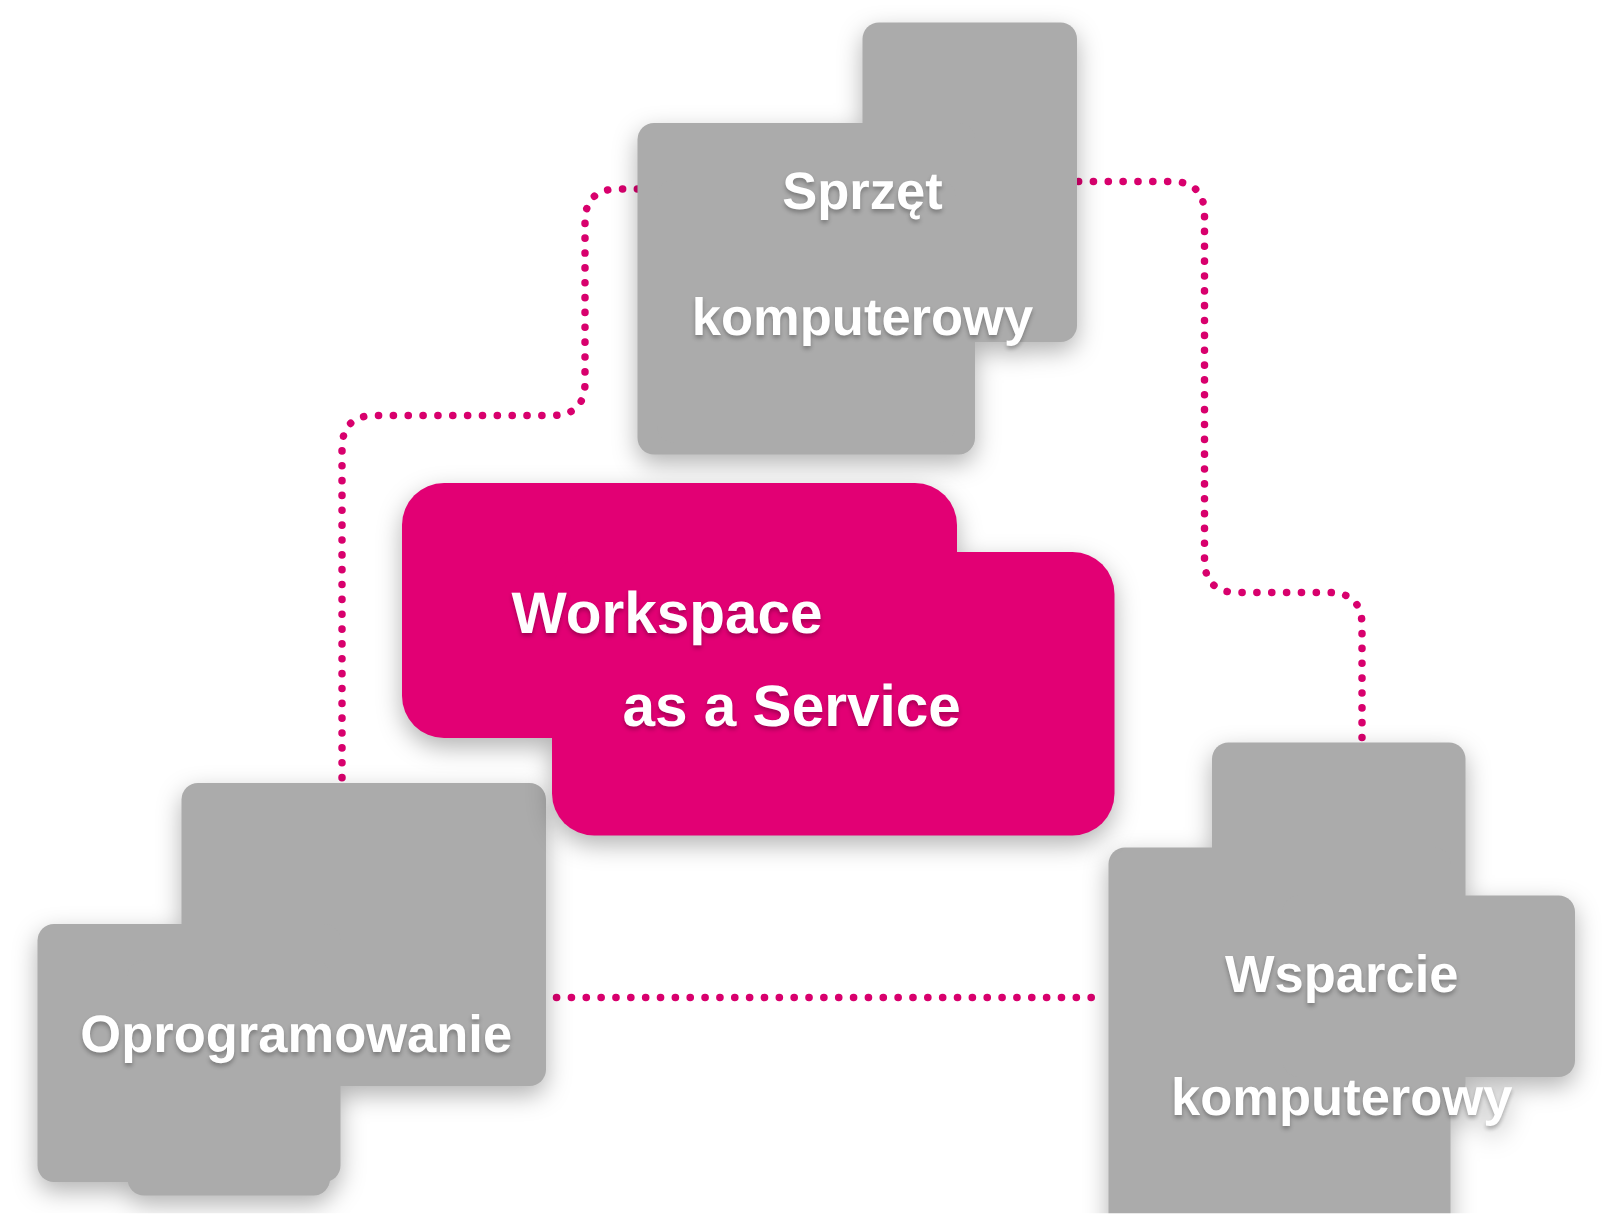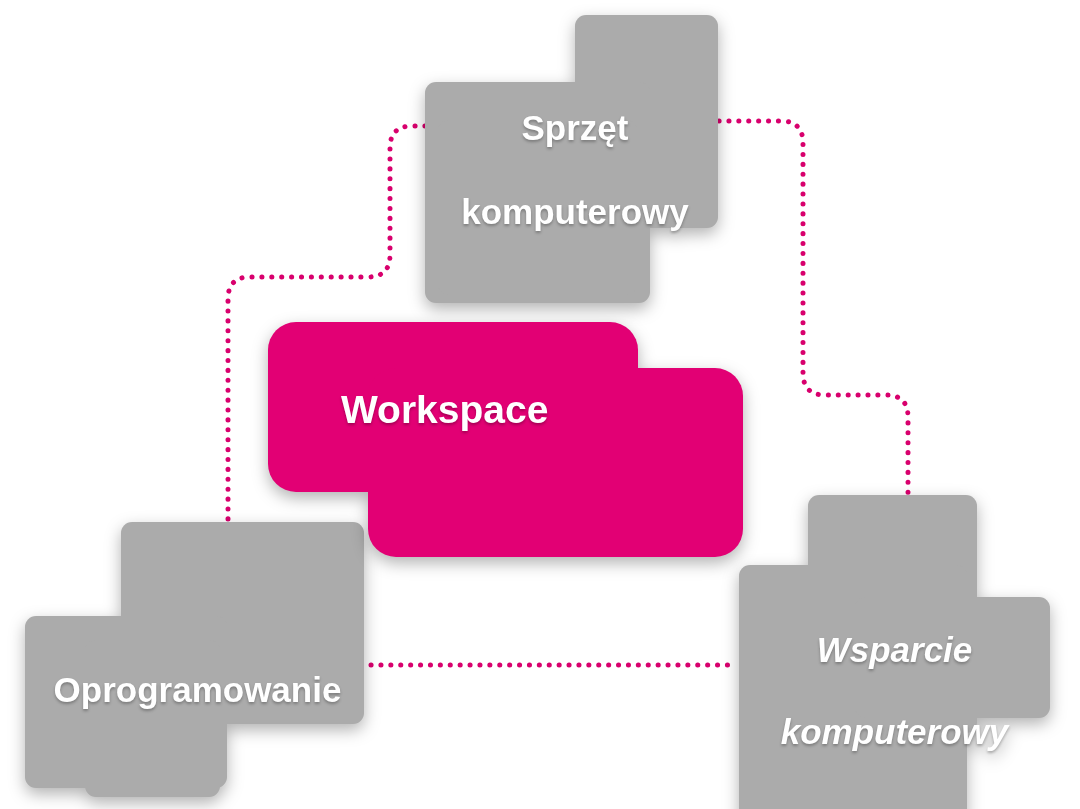--- a/index.html
+++ b/index.html
@@ -55,24 +55,25 @@
     <div class="part" style="left:96px;top:0;width:243px;height:202px;"></div>
     <div class="part" style="left:0;top:94px;width:202px;height:172px;"></div>
     <div class="part" style="left:60px;top:118px;width:135px;height:157px;"></div>
     <div class="label sm" style="left:0;top:119px;width:345px;margin-top:28px;">Oprogramowanie</div>
   </div>
 
   <div class="blob gray" style="left:739px;top:495px;width:311px;height:295px;">
     <div class="part" style="left:69px;top:0;width:169px;height:238px;"></div>
     <div class="part" style="left:0;top:70px;width:228px;height:293px;"></div>
     <div class="part" style="left:116px;top:102px;width:195px;height:121px;"></div>
-    <div class="label sm2" style="left:0;top:134px;width:311px;font-style:italic;"><span>Wsparcie</span><br>
+    <div class="label sm2" style="left:0;top:134px;width:311px;"><span>Wsparcie</span><br>
       <span>komputerowy</span>
     </div>
   </div>
 
   <div class="blob magenta" style="left:268px;top:322px;width:475px;height:235px;">
     <div class="part" style="left:0;top:0;width:370px;height:170px;"></div>
     <div class="part" style="left:100px;top:46px;width:375px;height:189px;"></div>
     <div class="center-line" style="left:73px;top:62px;">Workspace</div>
+    <div class="center-line" style="left:147px;top:124px;">as a Service</div>
   </div>
 
 </div>
 
 </body></html>

